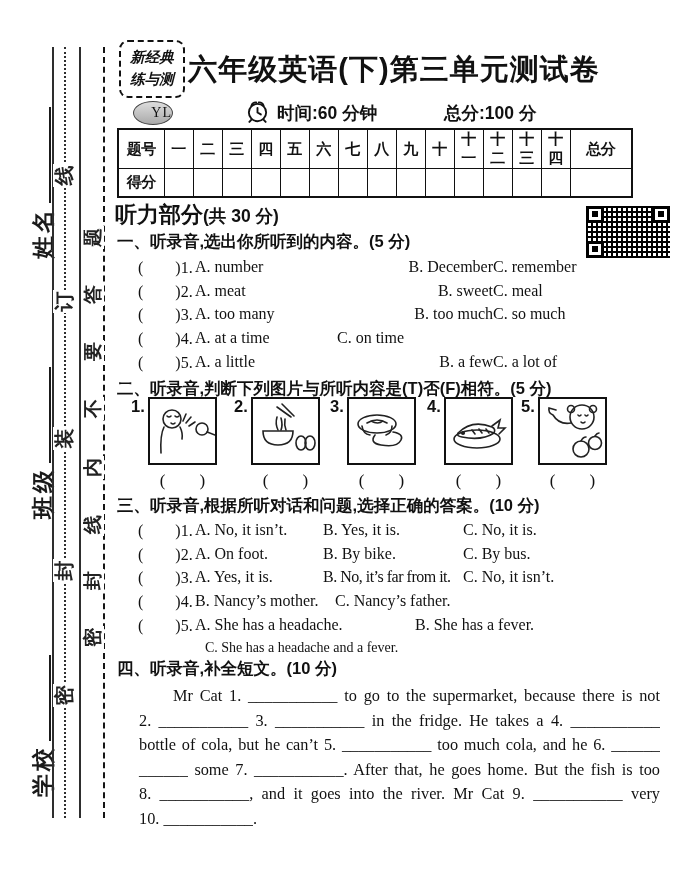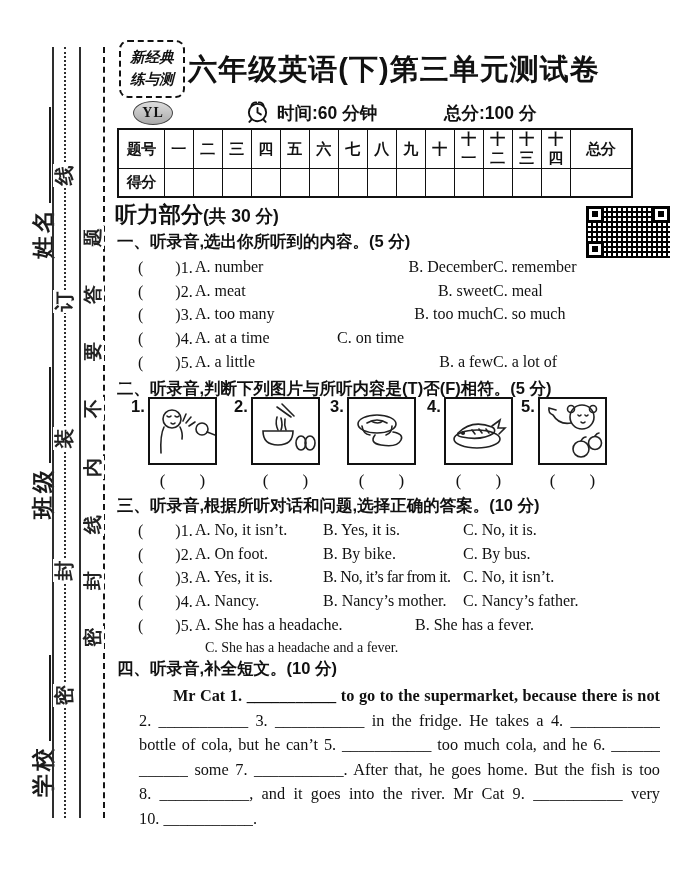--- a/index.html
+++ b/index.html
@@ -19,22 +19,22 @@
   .vfield{position:absolute;transform:rotate(-90deg);transform-origin:0 0;
           white-space:nowrap;font-size:23px;letter-spacing:3px;color:#1a1a1a;
           font-family:"Liberation Sans",sans-serif;font-weight:bold;}
   .fline{display:inline-block;border-bottom:2px solid #1a1a1a;width:96px;height:19px;margin-left:4px;}
 
   
   .stamp{left:119px;top:40px;width:62px;height:50px;border:2.5px dashed #111;border-radius:9px;
          text-align:center;font-size:14.5px;line-height:1.55;padding-top:4px;font-style:italic;}
   .title{left:115px;top:50px;width:558px;text-align:center;font-size:29px;letter-spacing:1px;}
   .badge{left:133px;top:101px;width:38px;height:22px;border:1.5px solid #444;border-radius:50%;
-         background:linear-gradient(#ddd,#aaa);text-align:center;line-height:21px;
-         font-size:14px;font-weight:bold;letter-spacing:1px;}
+         background:linear-gradient(#ddd,#aaa);text-align:right;line-height:21px;
+         font-size:14px;font-weight:normal;letter-spacing:1px;}
   .inforow{font-size:17.5px;}
 
   
   table.score{left:117px;top:128px;position:absolute;border-collapse:collapse;table-layout:fixed;
               font-family:"Liberation Sans",sans-serif;font-weight:bold;font-size:15px;letter-spacing:-0.5px;}
   table.score td{border:1.5px solid #111;text-align:center;height:27px;padding:0;}
   table.score{border:2.5px solid #111;}
 
   
   .ltitle{left:115px;top:200px;width:558px;text-align:left;font-size:22px;}
@@ -56,21 +56,21 @@
   
   .fig{position:absolute;top:397px;display:flex;align-items:flex-start;}
   .fig .num{font-size:16.5px;font-weight:bold;width:17px;font-family:"Liberation Sans",sans-serif;}
   .pbox{width:65px;height:64px;border:2px solid #111;background:#fff;}
   .pcap{position:absolute;left:17px;top:72px;width:69px;text-align:center;font-size:17px;}
   .pbox svg{display:block;}
 
   .passage{left:139px;top:684px;width:521px;font-size:16.3px;line-height:24.6px;}
   .pl{text-align:justify;text-align-last:justify;}
   .pl.last{text-align:left;text-align-last:left;}
-  .pl.first{text-indent:34px;font-weight:bold;}
+  .pl.first{text-indent:34px;}
 </style>
 </head>
 <body>
 
 <div class="page">
 
   <div class="vfield" style="left:28px;top:259px;">
     <span>姓名</span><span class="fline"></span>
   </div>
   <div class="vfield" style="left:28px;top:519px;">
@@ -310,21 +310,20 @@
     <span class="cc">C. By bus.</span>
   </div>
   <div class="crow s3" style="top:568.4px;">
     <span class="pfx">(　　)3.</span>
     <span class="ca">A. Yes, it is.</span>
     <span class="cb tight">B. No, it’s far from it.</span>
     <span class="cc">C. No, it isn’t.</span>
   </div>
   <div class="crow s3" style="top:592.1px;">
     <span class="pfx">(　　)4.</span>
-    <span class="ca">A. Nancy.</span>
     <span class="cb">B. Nancy’s mother.</span>
     <span class="cc">C. Nancy’s father.</span>
   </div>
   <div class="crow s3 row5" style="top:615.8px;">
     <span class="pfx">(　　)5.</span>
     <span class="ca">A. She has a headache.</span>
     <span class="cb">B. She has a fever.</span>
   </div>
   <div class="abs" style="left:205px;top:639.5px;font-size:14px;">C. She has a headache and a fever.</div>
 

